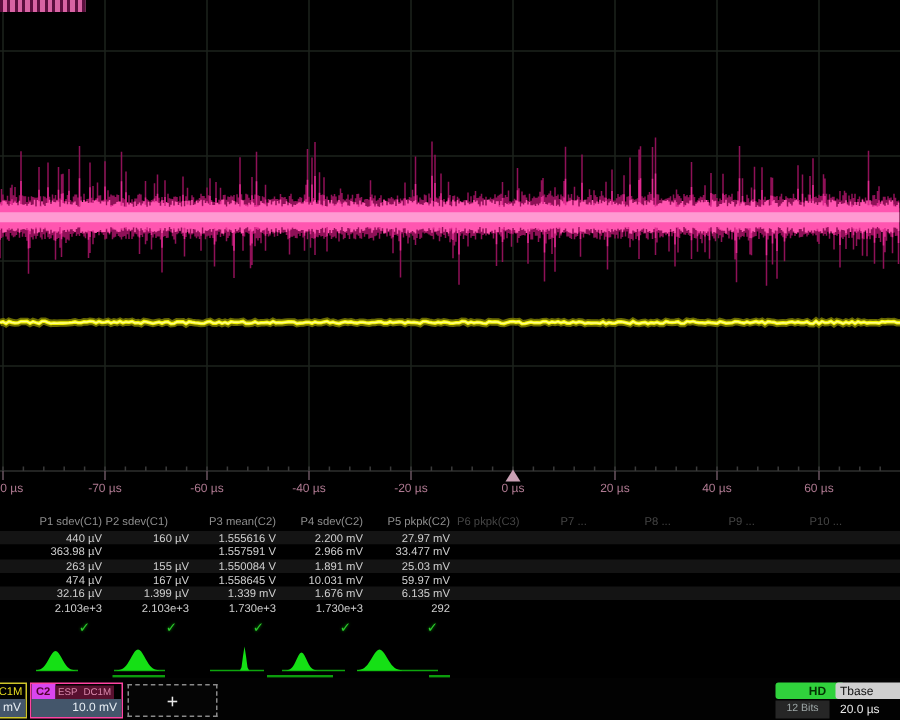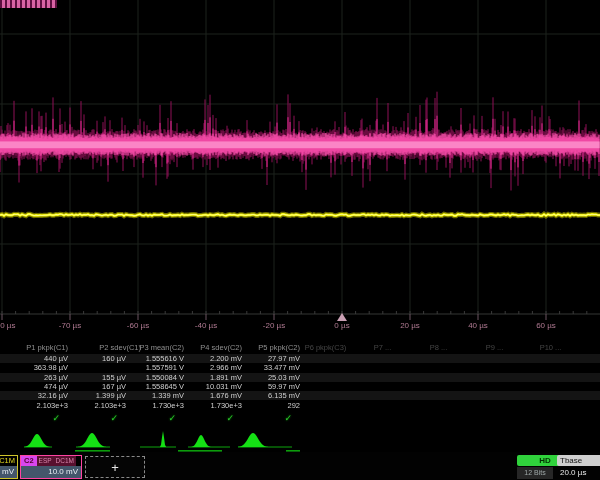--- a/index.html
+++ b/index.html
@@ -153,22 +153,22 @@
         <span class="tick-label" style="left: 250px;">-20 µs</span>
         <span class="tick-label" style="left: 318px;">0 µs</span>
         <span class="tick-label" style="left: 386px;">20 µs</span>
         <span class="tick-label" style="left: 454px;">40 µs</span>
         <span class="tick-label" style="left: 522px;">60 µs</span>
       </div>
     <div id="trigger-marker" style="left: 337px;"></div>
   </div>
 
   <div id="meas-table">
-      <span class="m-hdr" style="left: 12px; width: 56px;">P1 pkpk(C1)</span>
-      <span class="m-hdr" style="left: 85px; width: 56px;">P2 sdev(C1)</span>
+      <span class="m-hdr" style="left: 12px; width: 56px;">P1 sdev(C1)</span>
+      <span class="m-hdr" style="left: 56px; width: 56px;">P2 sdev(C1)</span>
       <span class="m-hdr" style="left: 128px; width: 56px;">P3 mean(C2)</span>
       <span class="m-hdr" style="left: 186px; width: 56px;">P4 sdev(C2)</span>
       <span class="m-hdr" style="left: 244px; width: 56px;">P5 pkpk(C2)</span>
       <span class="m-hdr-dim" style="left: 298px; width: 55px;">P6 pkpk(C3)</span>
       <span class="m-hdr-dim" style="left: 355px; width: 55px;">P7 ...</span>
       <span class="m-hdr-dim" style="left: 411px; width: 55px;">P8 ...</span>
       <span class="m-hdr-dim" style="left: 467px; width: 55px;">P9 ...</span>
       <span class="m-hdr-dim" style="left: 523px; width: 55px;">P10 ...</span>
       <span class="m-hdr-dim" style="left: 591px; width: 55px;">P11</span>
       <div class="m-row" style="top: 12px; background: rgb(20, 20, 20);">

